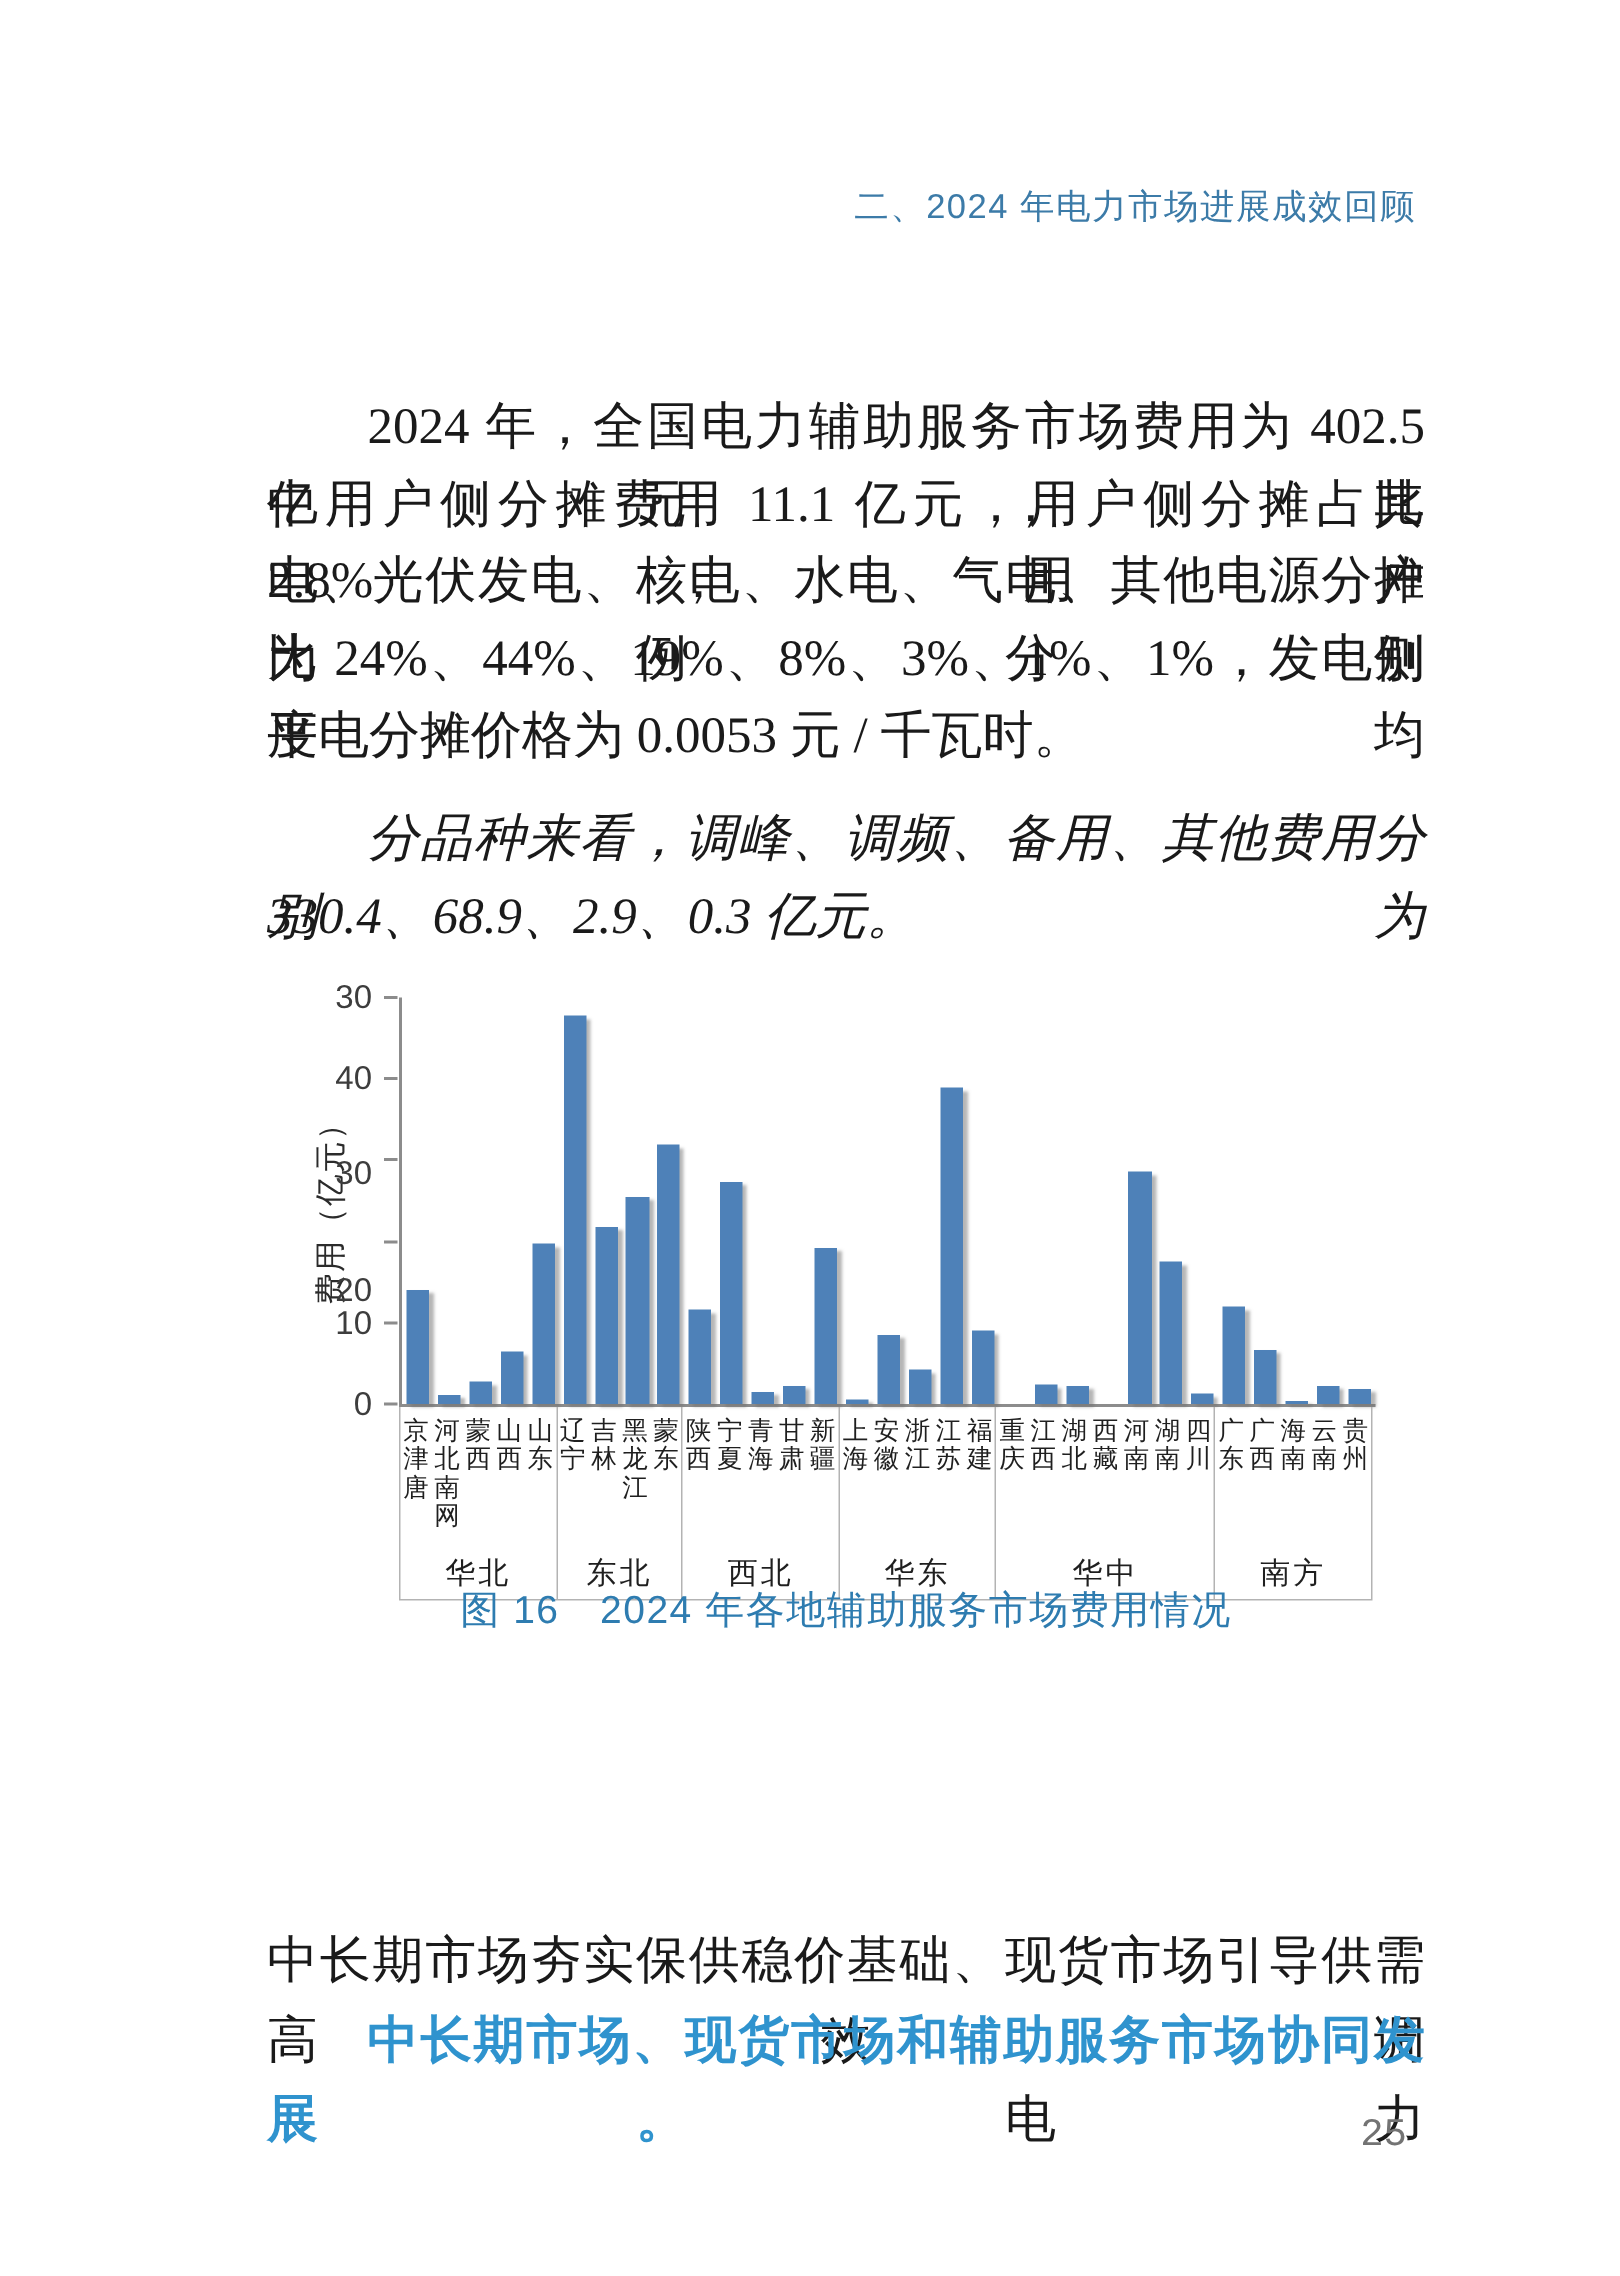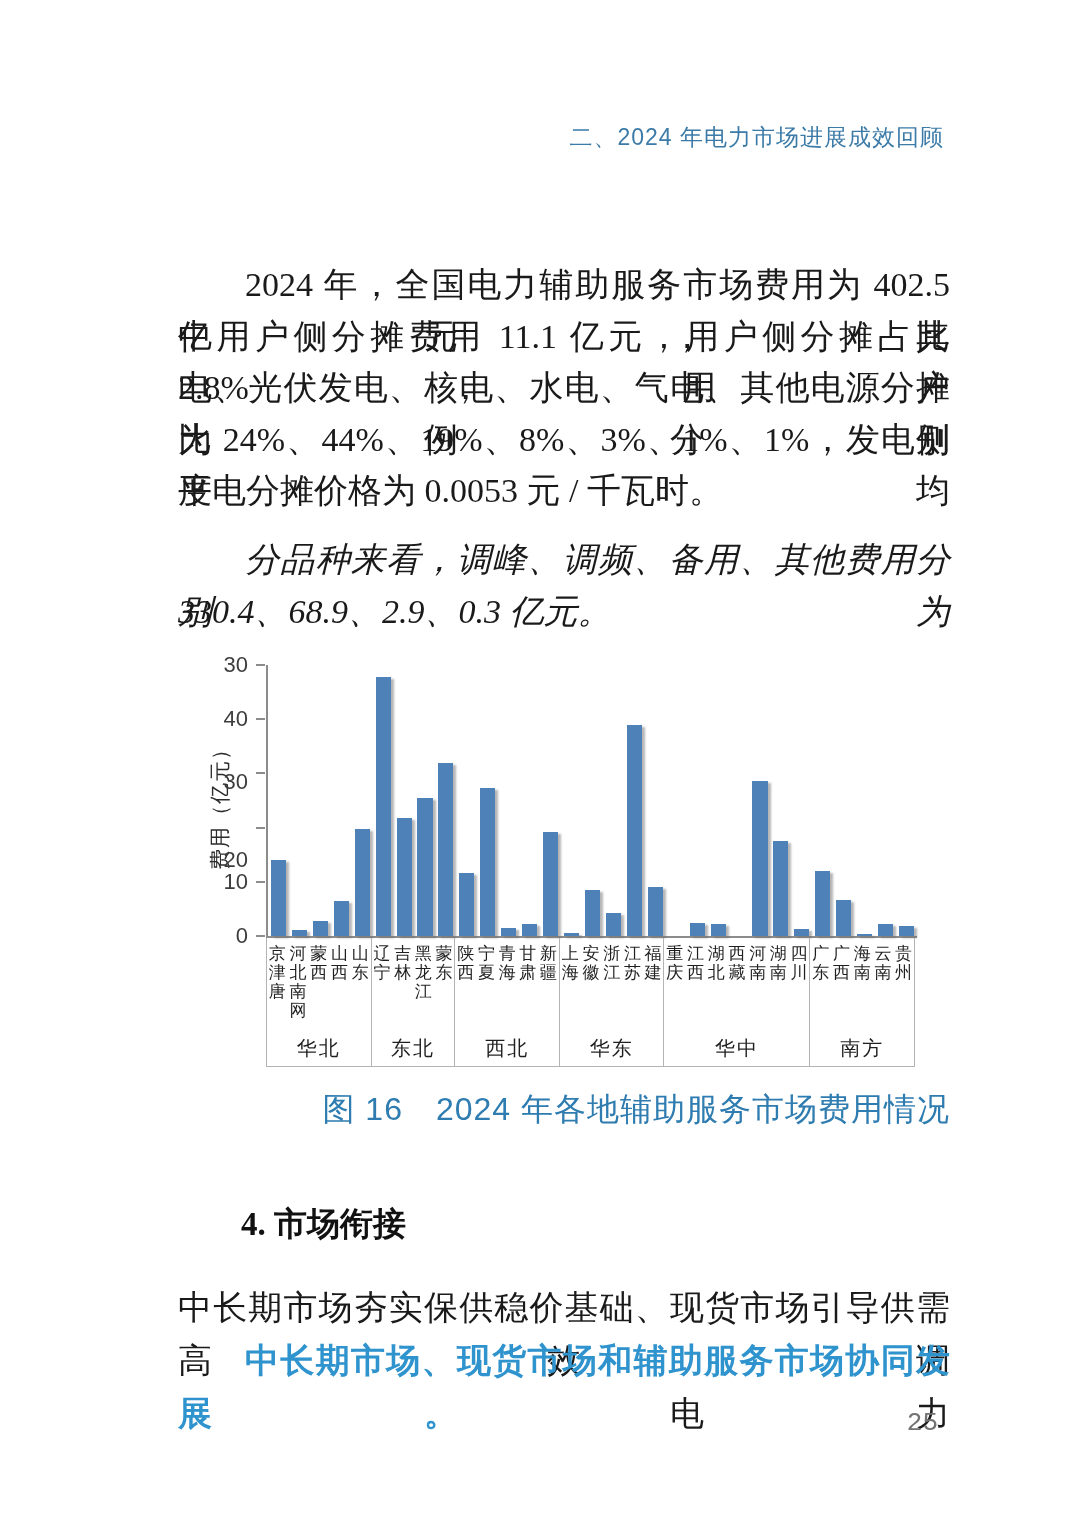--- a/index.html
+++ b/index.html
@@ -73,23 +73,23 @@
   .prov{
     flex:1;display:flex;flex-direction:column;align-items:center;
     font-size:17px;line-height:19px;color:#1f1f1f;min-width:0;
   }
   .region-label{
     height:36px;display:flex;align-items:center;justify-content:center;
     font-size:20px;color:#1f1f1f;letter-spacing:2px;
   }
 
   .figure-caption{
-    position:absolute;left:178px;width:772px;top:1088px;text-align:right;
-    font-family:"Liberation Sans","DejaVu Sans",sans-serif;
-    font-size:32px;color:var(--caption-blue);letter-spacing:1px;
+    position:absolute;left:178px;width:772px;top:1056px;text-align:center;
+    font-family:"Liberation Sans","DejaVu Sans",sans-serif;
+    font-size:26px;color:var(--caption-blue);letter-spacing:1px;
   }
 
   .section-heading{
     position:absolute;left:241px;top:1202px;
     font-size:33px;font-weight:700;color:#111;
   }
 
   #p3{top:1281px;}
   .p3-line{
     font-size:34px;line-height:53px;height:53px;
@@ -401,21 +401,20 @@
             <span>贵</span>
             <span>州</span>
           </div>
         </div>
         <div class="region-label">南方</div>
       </div>
     </div>
 
   <div class="figure-caption">图 16　2024 年各地辅助服务市场费用情况</div>
 
-  <div class="section-heading">4. 市场衔接</div>
 
   <div class="textblock" id="p3">
     <div class="p3-line">中长期市场夯实保供稳价基础、现货市场引导供需高效调</div>
     <div class="p3-line indent">
       <span class="em-blue">中长期市场、现货市场和辅助服务市场协同发展。</span><span>电力</span>
     </div>
   </div>
 
   <div class="page-number">25</div>
 

